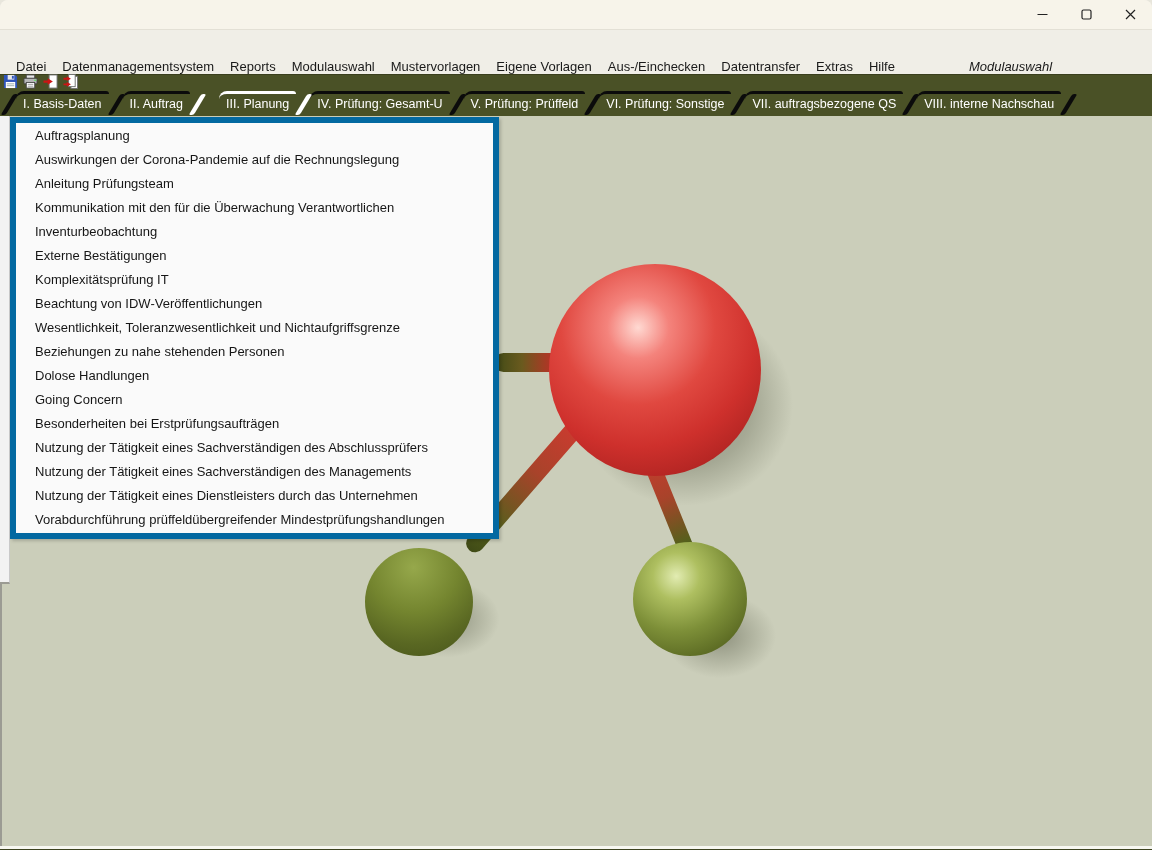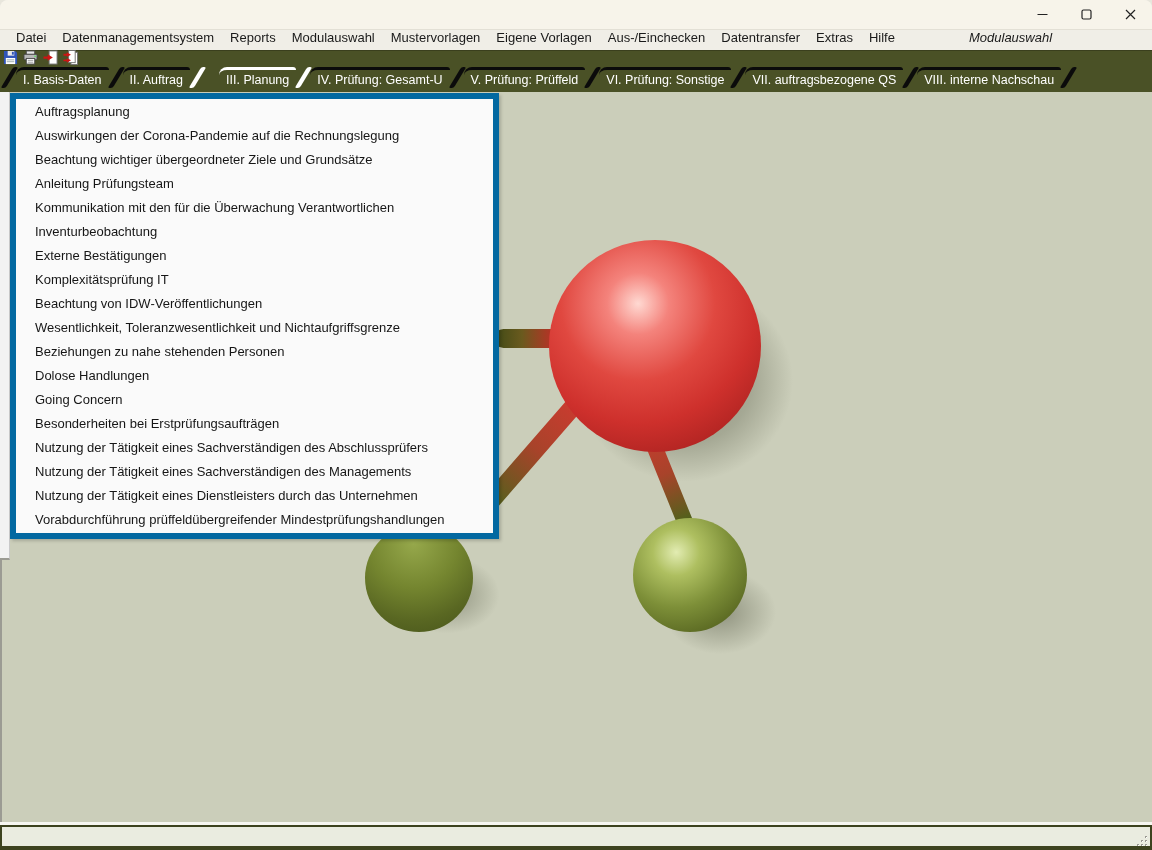--- a/index.html
+++ b/index.html
@@ -24,23 +24,23 @@
   }
   .wctl{
     width:44px;height:100%;display:flex;align-items:center;justify-content:center;
     cursor:default;
   }
   .wctl svg{display:block;}
   
   .menubar{
     height:20px;flex:0 0 20px;
     background:#f0eee7;
-    display:flex;align-items:flex-start;
+    display:flex;align-items:flex-end;
     font-size:13px;color:#1a1a1a;
-    padding-left:8px;box-sizing:border-box;
+    padding-left:8px;box-sizing:border-box;margin-top:24px;
   }
   .menubar-item{padding:0 8px;white-space:nowrap;}
   .menubar-item.right-gap{margin-left:58px;font-style:italic;}
   
   .olive{
     background:#4a5126;
     flex:0 0 42px;height:42px;
     border-top:1px solid #3a3f1d;
     display:flex;flex-direction:column;box-sizing:border-box;
   }
@@ -48,21 +48,21 @@
     height:16px;flex:0 0 16px;
     display:flex;align-items:center;gap:3px;
     padding-left:2px;
   }
   .tbtn{
     width:17px;height:16px;border:none;background:transparent;padding:0;margin:0;
     display:flex;align-items:center;justify-content:center;cursor:default;
   }
   .tabbar{
     height:26px;flex:0 0 26px;
-    display:flex;align-items:flex-start;
+    display:flex;align-items:center;
     padding-left:2px;
     font-size:12.5px;color:#ffffff;
     white-space:nowrap;
   }
   .tab-sep{
     width:5px;height:21px;
     margin:0 4px 0 5px;
     transform:skewX(-31deg);
     background:#0b0b0b;
     border-radius:2px;
@@ -279,21 +279,20 @@
       <div class="rod rod-down"></div>
       <div class="sphere sphere-green-left"></div>
       <div class="sphere sphere-green-right"></div>
       <div class="sphere sphere-red"></div>
     </div>
 
     <div class="gutter"></div>
     <div class="dropdown">
         <div class="mitem">Auftragsplanung</div>
         <div class="mitem">Auswirkungen der Corona-Pandemie auf die Rechnungslegung</div>
-        <div class="mitem">Beachtung wichtiger übergeordneter Ziele und Grundsätze</div>
         <div class="mitem">Anleitung Prüfungsteam</div>
         <div class="mitem">Kommunikation mit den für die Überwachung Verantwortlichen</div>
         <div class="mitem">Inventurbeobachtung</div>
         <div class="mitem">Externe Bestätigungen</div>
         <div class="mitem">Komplexitätsprüfung IT</div>
         <div class="mitem">Beachtung von IDW-Veröffentlichungen</div>
         <div class="mitem">Wesentlichkeit, Toleranzwesentlichkeit und Nichtaufgriffsgrenze</div>
         <div class="mitem">Beziehungen zu nahe stehenden Personen</div>
         <div class="mitem">Dolose Handlungen</div>
         <div class="mitem">Going Concern</div>

